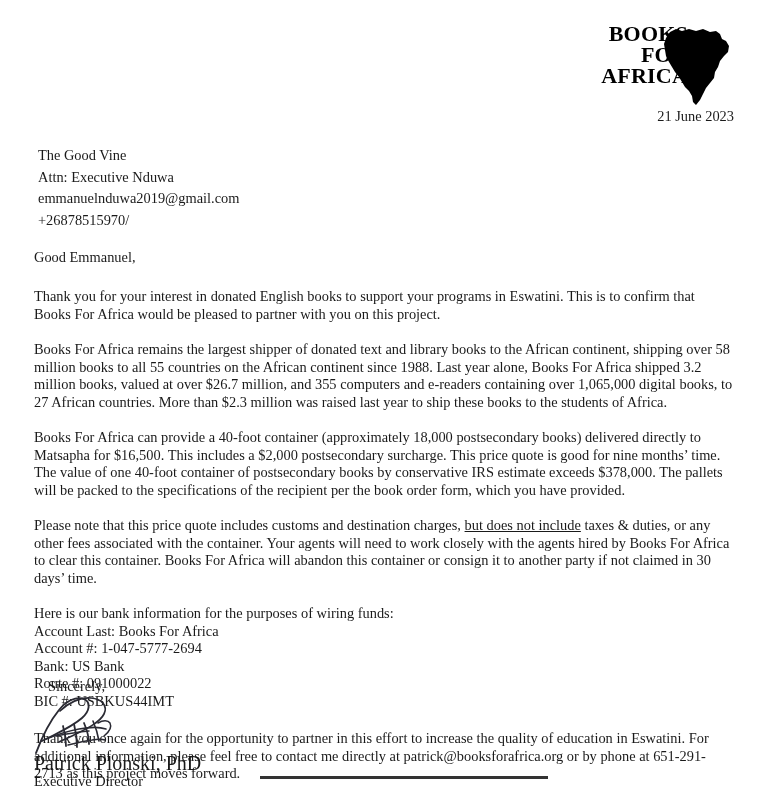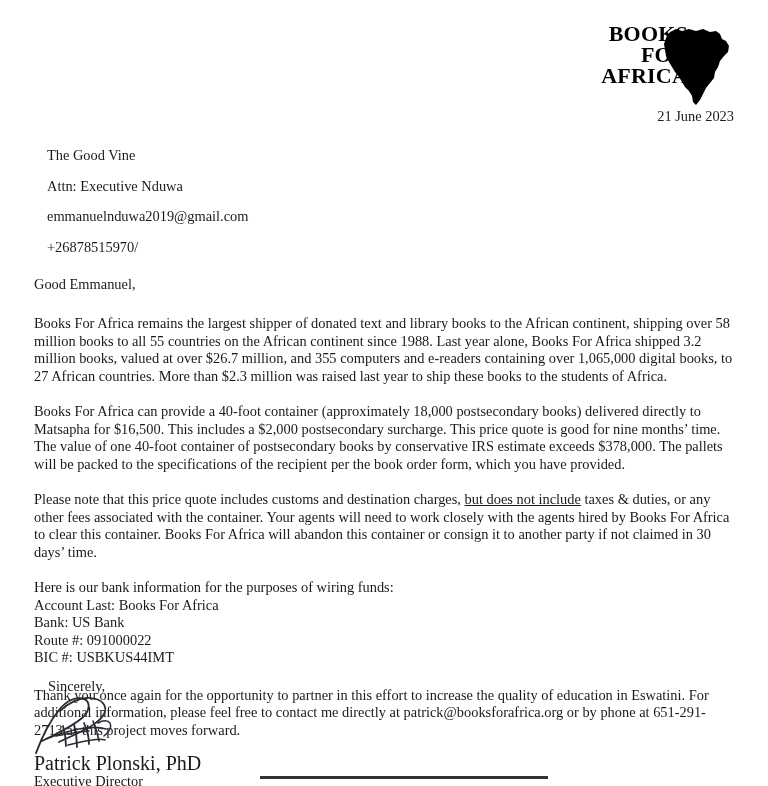--- a/index.html
+++ b/index.html
@@ -55,21 +55,21 @@
   #letter {
     position: absolute;
     left: 34px;
     top: 108px;
     width: 700px;
     font-size: 14.4px;
     line-height: 17px;
   }
   .date-line { margin: 0 0 22px 0; text-align: right; }
   .addr-block { margin: 0 0 20px 0; }
-  .addr-block div { margin: 13px; line-height: 17.5px; }
+  .addr-block div { margin: 4px; line-height: 17.5px; }
   .salutation { margin: 0 0 22px 0; }
   p.para {
     margin: 0 0 18px 0;
     text-align: left;
     line-height: 17.5px;
   }
   .bank-block { margin: 0 0 20px 0; font-family: Liberation Serif, serif; }
   .bank-block div { line-height: 17.5px; }
 
   
@@ -122,30 +122,32 @@
 
   <div class="addr-block">
     <div>The Good Vine</div>
     <div>Attn: Executive Nduwa</div>
     <div>emmanuelnduwa2019@gmail.com</div>
     <div>+26878515970/</div>
   </div>
 
   <div class="salutation">Good Emmanuel,</div>
 
+  <p class="para">Thank you for your interest in donated English books to support your programs in Eswatini.  This is to confirm that Books For Africa would be pleased to partner with you on this project.</p>
 
   <p class="para">Books For Africa remains the largest shipper of donated text and library books to the African continent, shipping over 58 million books to all 55 countries on the African continent since 1988.  Last year alone, Books For Africa shipped 3.2 million books, valued at over $26.7 million, and 355 computers and e-readers containing over 1,065,000 digital books, to 27 African countries. More than $2.3 million was raised last year to ship these books to the students of Africa.</p>
 
   <p class="para">Books For Africa can provide a 40-foot container (approximately 18,000 postsecondary books) delivered directly to Matsapha for $16,500.  This includes a $2,000 postsecondary surcharge. This price quote is good for nine months’ time.  The value of one 40-foot container of postsecondary books by conservative IRS estimate exceeds $378,000. The pallets will be packed to the specifications of the recipient per the book order form, which you have provided.</p>
 
   <p class="para"><span>Please note that this price quote includes customs and destination charges, </span><u>but does not include</u><span> taxes &amp; duties, or any other fees associated with the container.  Your agents will need to work closely with the agents hired by Books For Africa to clear this container.  Books For Africa will abandon this container or consign it to another party if not claimed in 30 days’ time.</span></p>
 
   <div class="bank-block">
     <div>Here is our bank information for the purposes of wiring funds:</div>
     <div>Account Last: Books For Africa</div>
+    <div>Account #: 1-047-5777-2694</div>
     <div>Bank:    US Bank</div>
     <div>Route #: 091000022</div>
     <div>BIC #:  USBKUS44IMT</div>
   </div>
 
   <p class="para">Thank you once again for the opportunity to partner in this effort to increase the quality of education in Eswatini.   For additional information, please feel free to contact me directly at patrick@booksforafrica.org or by phone at 651-291-2713 as this project moves forward.</p>
 
 </div>
 
 <div id="sign-block">

